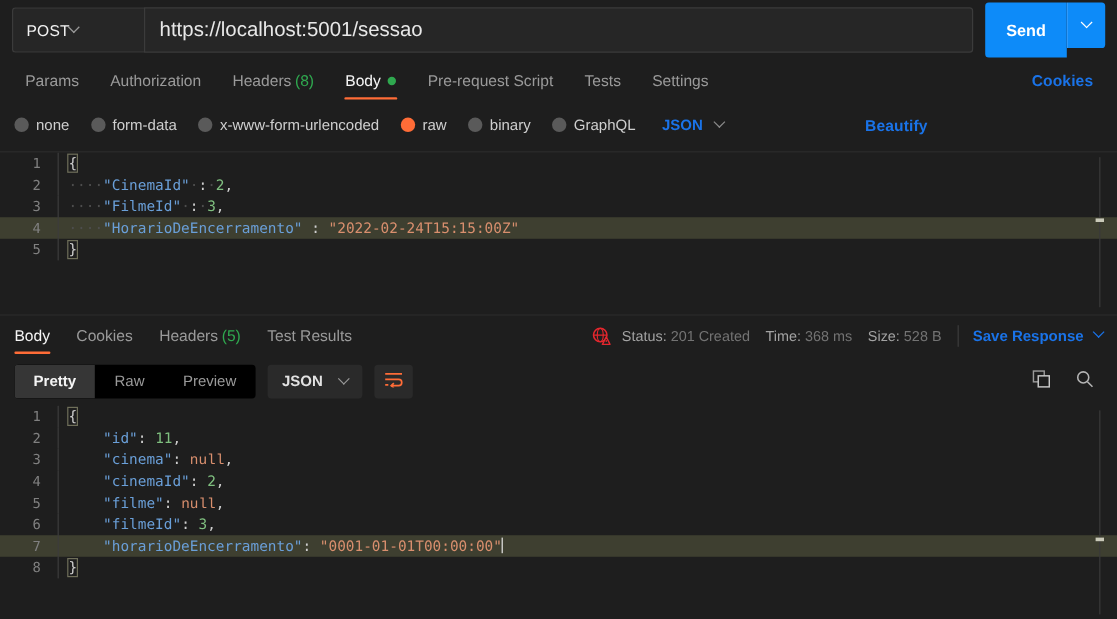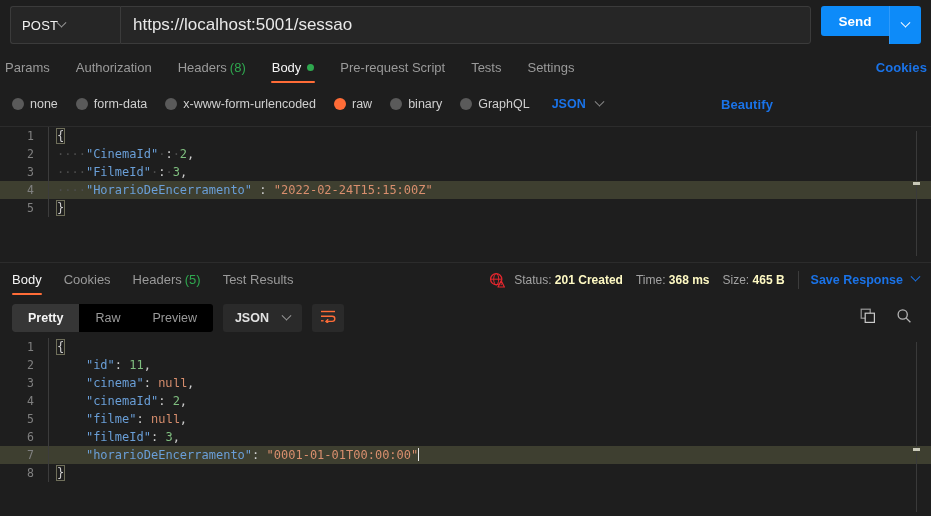--- a/index.html
+++ b/index.html
@@ -25,39 +25,39 @@
   }
   .method-label { font-size: 13px; color: #f2f2f2; font-weight: 400; letter-spacing: .2px; }
   .url-box {
     flex: 1; height: 38px; background: #262626;
     border: 1px solid #3b3b3b; border-radius: 0 3px 3px 0;
     display: flex; align-items: center; padding: 0 12px;
   }
   .url-text { font-size: 17px; color: #e8e8e8; white-space: nowrap; }
   .send-wrap { display: flex; margin-left: 10px; }
   .send-btn {
-    width: 68px; height: 30px; background: #0d8bf9; color: #fff;
+    width: 68px; height: 46px; background: #0d8bf9; color: #fff;
     border: none; border-radius: 3px 0 0 3px; font-size: 13.5px;
     font-weight: bold; font-family: "Liberation Sans", sans-serif;
     cursor: pointer; display: flex; align-items: center; justify-content: center;
   }
   .send-caret {
     width: 32px; height: 38px; background: #0d8bf9;
     border-radius: 0 3px 3px 0; border-left: 1px solid #2f9afb;
     display: flex; align-items: center; justify-content: center; cursor: pointer;
   }
   .chev { display: inline-block; width: 9px; height: 9px;
     border-right: 1.4px solid currentColor; border-bottom: 1.4px solid currentColor;
     transform: rotate(45deg) translate(-2px,-2px); }
   .chev.sm { width: 7px; height: 7px; border-width: 1.2px; }
 
   
   .req-tabs {
     position: absolute; top: 48px; left: 0; width: 931px; height: 38px;
-    display: flex; align-items: center; padding: 0 4px;
+    display: flex; align-items: center; padding: 0 20px;
   }
   .tab {
     position: relative; font-size: 13px; color: #9a9a9a;
     padding: 0 1px; margin-right: 24px; cursor: pointer;
     height: 38px; display: flex; align-items: center; white-space: nowrap;
   }
   .tab.active { color: #f5f5f5; }
   .tab.active::after {
     content: ''; position: absolute; left: 0; right: 0; bottom: 3px;
     height: 2px; background: #ff6c37; border-radius: 1px;
@@ -136,21 +136,21 @@
   }
   .rtab.active { color: #f5f5f5; }
   .rtab.active::after {
     content: ''; position: absolute; left: 0; right: 0; bottom: 2px;
     height: 2px; background: #ff6c37; border-radius: 1px;
   }
   .rtab .count { color: #2fa84f; margin-left: 3px; }
   .status-group { margin-left: auto; display: flex; align-items: center; }
   .warn-icon { width: 16px; height: 16px; margin-right: 9px; flex: none; }
   .stat { font-size: 12px; color: #a3a3a3; margin-right: 13px; white-space: nowrap; }
-  .stat b { font-weight: 700; color: #fef9c3; }
+  .stat b { font-weight: 400; color: #737373; }
   .divider { width: 1px; height: 18px; background: #3c3c3c; margin: 0 12px 0 0; }
   .save-resp { font-size: 12.5px; color: #1a73e8; font-weight: bold;
     display: flex; align-items: center; cursor: pointer; }
   .save-resp .chev { color: #1a73e8; margin-left: 9px; }
 
   
   .resp-toolbar {
     position: absolute; top: 298px; left: 0; width: 931px; height: 40px;
     display: flex; align-items: center; padding: 0 12px;
   }
@@ -328,21 +328,21 @@
     <span class="stat">
       <span>Status:</span>
       <b>201 Created</b>
     </span>
     <span class="stat">
       <span>Time:</span>
       <b>368 ms</b>
     </span>
     <span class="stat">
       <span>Size:</span>
-      <b>465 B</b>
+      <b>528 B</b>
     </span>
     <span class="divider"></span>
     <span class="save-resp">
       <span>Save Response</span>
       <span class="chev sm"></span>
     </span>
   </div>
 </div>
 
 <div class="resp-toolbar">

